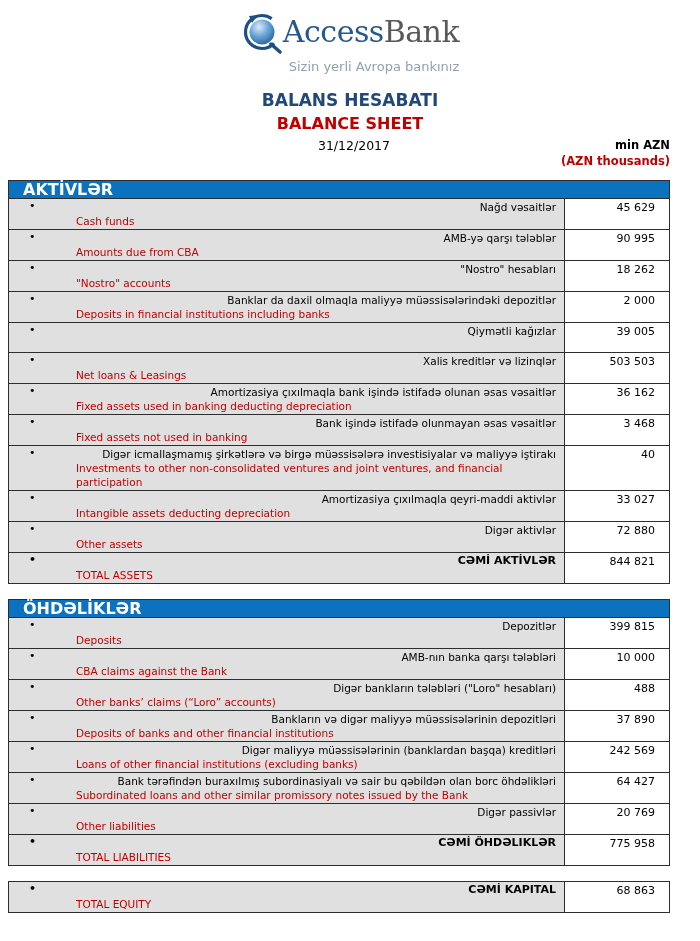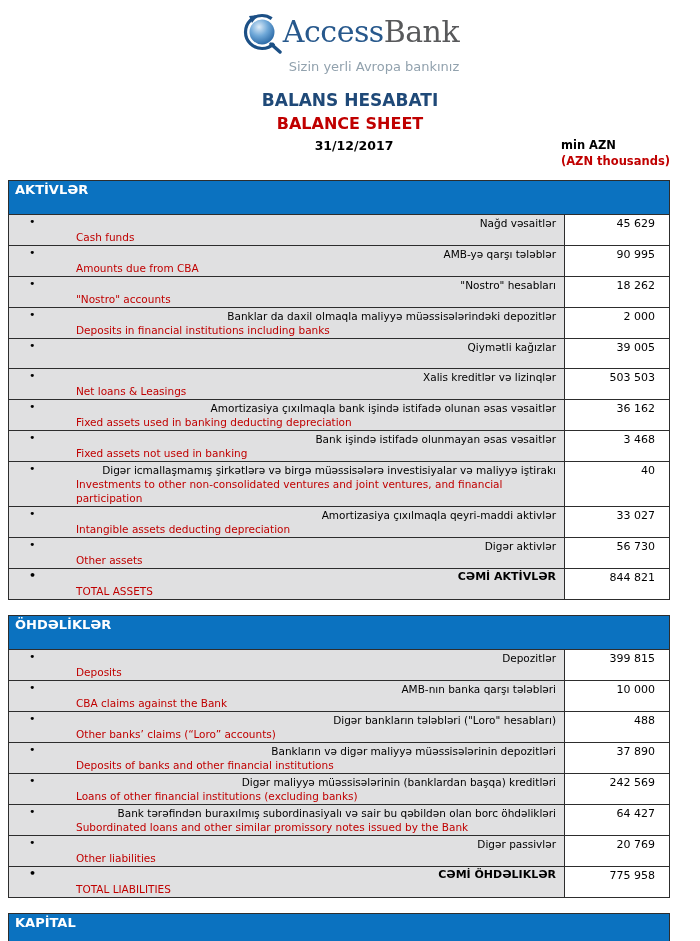--- a/index.html
+++ b/index.html
@@ -10,29 +10,29 @@
   }
   
   .header { text-align:center; padding-top:10px; }
   .logo-row { display:inline-flex; align-items:center; }
   .brand { font-family:"DejaVu Serif", serif; font-size:30px; letter-spacing:-0.5px; line-height:42px; }
   .brand-access { color:#27588C; }
   .brand-bank { color:#58595B; }
   .tagline { color:#92A2AE; font-size:13px; line-height:18px; transform:translateX(24px); }
   .title-az { color:#1F4978; font-weight:bold; font-size:17px; margin-top:14px; line-height:21px; }
   .title-en { color:#C00000; font-weight:bold; font-size:16px; margin-top:2px; line-height:21px; }
-  .report-date { font-weight:bold; font-size:12.5px; margin-top:4px; line-height:15px;padding-left:8px; }
-  .units { position:absolute; top:137px; right:30px; text-align:left; font-size:11.5px; font-weight:bold; line-height:16px;margin-left:42px; }
+  .report-date { font-weight:normal; font-size:12.5px; margin-top:4px; line-height:15px;padding-left:8px; }
+  .units { position:absolute; top:137px; right:30px; text-align:right; font-size:11.5px; font-weight:bold; line-height:16px;margin-left:42px; }
   .units-en { color:#C00000; }
   
   .tbl { margin:0 30px 0 8px; border:1px solid #2d2d2d; background:#fff; }
   .tbl-first { margin-top:27px; }
   .tbl + .tbl { margin-top:15px; }
-  .bar { background:#0B72C0; color:#fff; font-weight:bold; font-size:13px; height:34px; line-height:18px;
-         padding-left:6px; border-bottom:1px solid #2d2d2d; }
+  .bar { background:#0B72C0; color:#fff; font-weight:bold; font-size:16px; height:18px; line-height:18px;
+         padding-left:14px; border-bottom:1px solid #2d2d2d; }
   .row { display:flex; border-bottom:1px solid #2d2d2d; min-height:30px; }
   .row:last-child { border-bottom:none; }
   .lbl { width:556px; background:#E0E0E1; border-right:1px solid #2d2d2d; padding:1px 8px 1px 35px; position:relative; }
   .bullet { position:absolute; left:20px; top:0; font-size:11px; line-height:14px; }
   .az { color:#000; font-size:10.5px; line-height:14px;text-align:right; }
   .en { color:#C00000; font-size:10.5px; line-height:14px;margin-left:32px; }
   .val { flex:1; background:#fff; text-align:right; font-size:11px; line-height:15px; padding:1px 14px; }
   .total .az, .total .bullet { font-weight:bold; font-size:11px; }
 </style>
 </head>
@@ -157,21 +157,21 @@
     </div>
     <div class="val">33 027</div>
   </div>
 
   <div class="row">
     <div class="lbl">
       <span class="bullet">•</span>
       <div class="az">Digər aktivlər</div>
       <div class="en">Other assets</div>
     </div>
-    <div class="val">56 730</div>
+    <div class="val">72 880</div>
   </div>
 
   <div class="row total">
     <div class="lbl">
       <span class="bullet">•</span>
       <div class="az">CƏMİ AKTİVLƏR</div>
       <div class="en">TOTAL ASSETS</div>
     </div>
     <div class="val">844 821</div>
   </div>
@@ -247,21 +247,20 @@
     <div class="lbl">
       <span class="bullet">•</span>
       <div class="az">CƏMİ ÖHDƏLIKLƏR</div>
       <div class="en">TOTAL LIABILITIES</div>
     </div>
     <div class="val">775 958</div>
   </div>
 </div>
 
 <div class="tbl">
-  <div class="bar">KAPİTAL</div>
 
   <div class="row total">
     <div class="lbl">
       <span class="bullet">•</span>
       <div class="az">CƏMİ KAPITAL</div>
       <div class="en">TOTAL EQUITY</div>
     </div>
     <div class="val">68 863</div>
   </div>
 </div>

